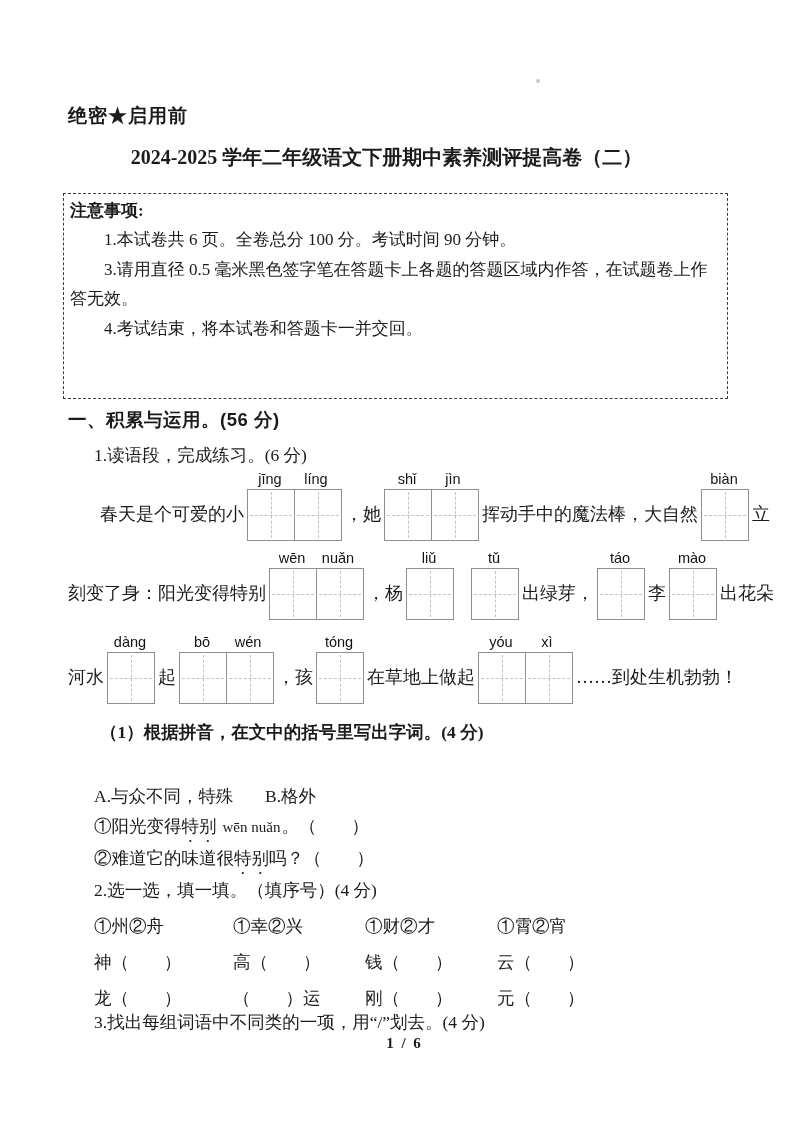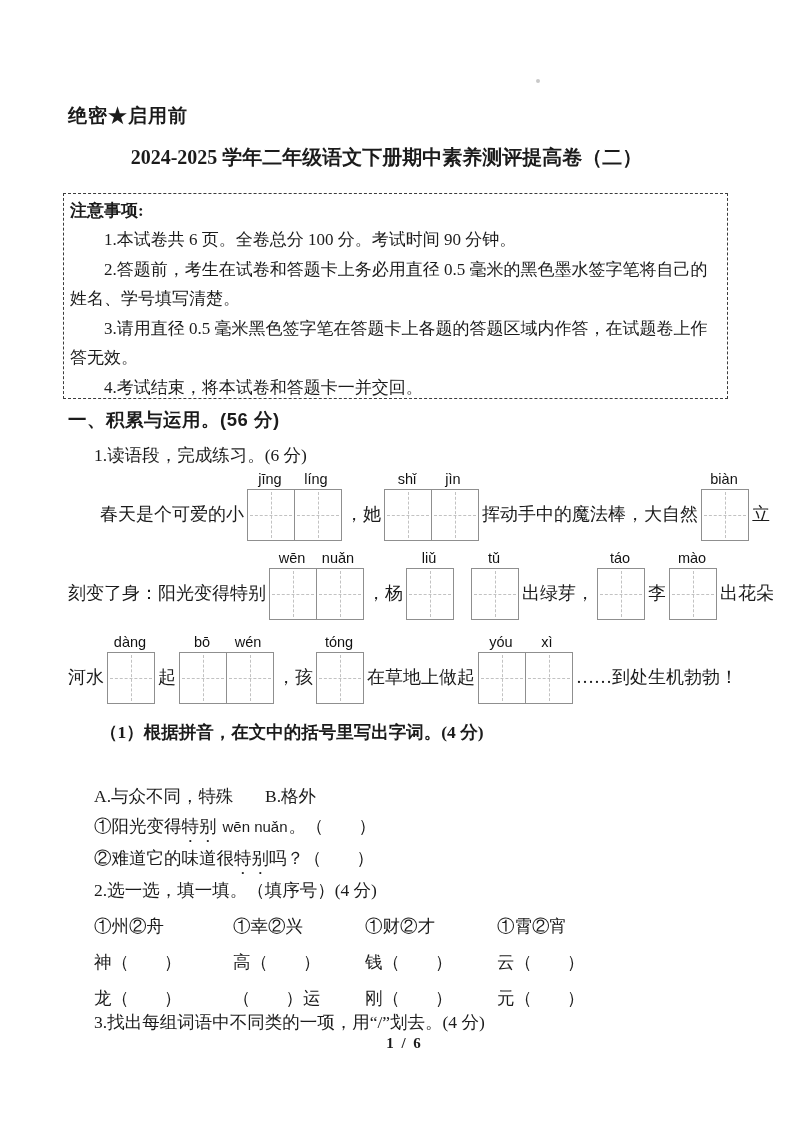--- a/index.html
+++ b/index.html
@@ -34,40 +34,39 @@
   .cell{position:relative;width:46px;height:50px;}
   .cell + .cell{border-left:1px solid #8f8f8f;}
   .cell::before{content:"";position:absolute;left:2px;right:2px;top:50%;border-top:1px dashed #c2c2c2;}
   .cell::after{content:"";position:absolute;top:2px;bottom:2px;left:50%;border-left:1px dashed #c2c2c2;}
   .ab-line{display:flex;}
   .optA{display:inline-block;width:171px;}
   .emph{
     -webkit-text-emphasis:filled dot #1b1b1b;-webkit-text-emphasis-position:under;
     text-emphasis:filled dot #1b1b1b;text-emphasis-position:under right;
   }
-  .pinyin-inline{font-family:Liberation Sans, sans-serif;font-size:15px;margin:0 1px 0 6px;}
+  .pinyin-inline{font-family:Liberation Serif, serif;font-size:15px;margin:0 1px 0 6px;}
   .q2-grid{left:94px;top:908px;display:flex;}
   .q2-col{display:flex;flex-direction:column;}
   .q2-col div{font-size:17.5px;line-height:36px;white-space:nowrap;}
   .c1{width:139px;} .c2{width:132px;} .c3{width:132px;} .c4{width:132px;}
   .footer{left:0;right:0;top:1035px;text-align:center;font-size:15px;font-weight:bold;letter-spacing:2px;padding-left:36px;}
 </style>
 </head>
 <body>
 
 <div class="page">
 
   <div class="abs classification">绝密★启用前</div>
   <div class="abs title">2024-2025 学年二年级语文下册期中素养测评提高卷（二）</div>
   <div class="abs artifact-dot"></div>
 
   <div class="abs notice-box">
     <div class="notice-heading">注意事项:</div>
     <p class="notice-item">1.本试卷共 6 页。全卷总分 100 分。考试时间 90 分钟。</p>
-    <p class="notice-item">2.答题前，考生在试卷和答题卡上务必用直径 0.5 毫米的黑色墨水签字笔将自己的姓名、学号填写清楚。</p>
     <p class="notice-item">3.请用直径 0.5 毫米黑色签字笔在答题卡上各题的答题区域内作答，在试题卷上作答无效。</p>
     <p class="notice-item">4.考试结束，将本试卷和答题卡一并交回。</p>
   </div>
 
   <div class="abs section-heading">一、积累与运用。(56 分)</div>
 
   <div class="abs line q-title" style="top:443px;">1.读语段，完成练习。(6 分)</div>
 
   <div class="abs prow" style="top:471px;left:100px;">
     <span class="ptext">春天是个可爱的小</span>

